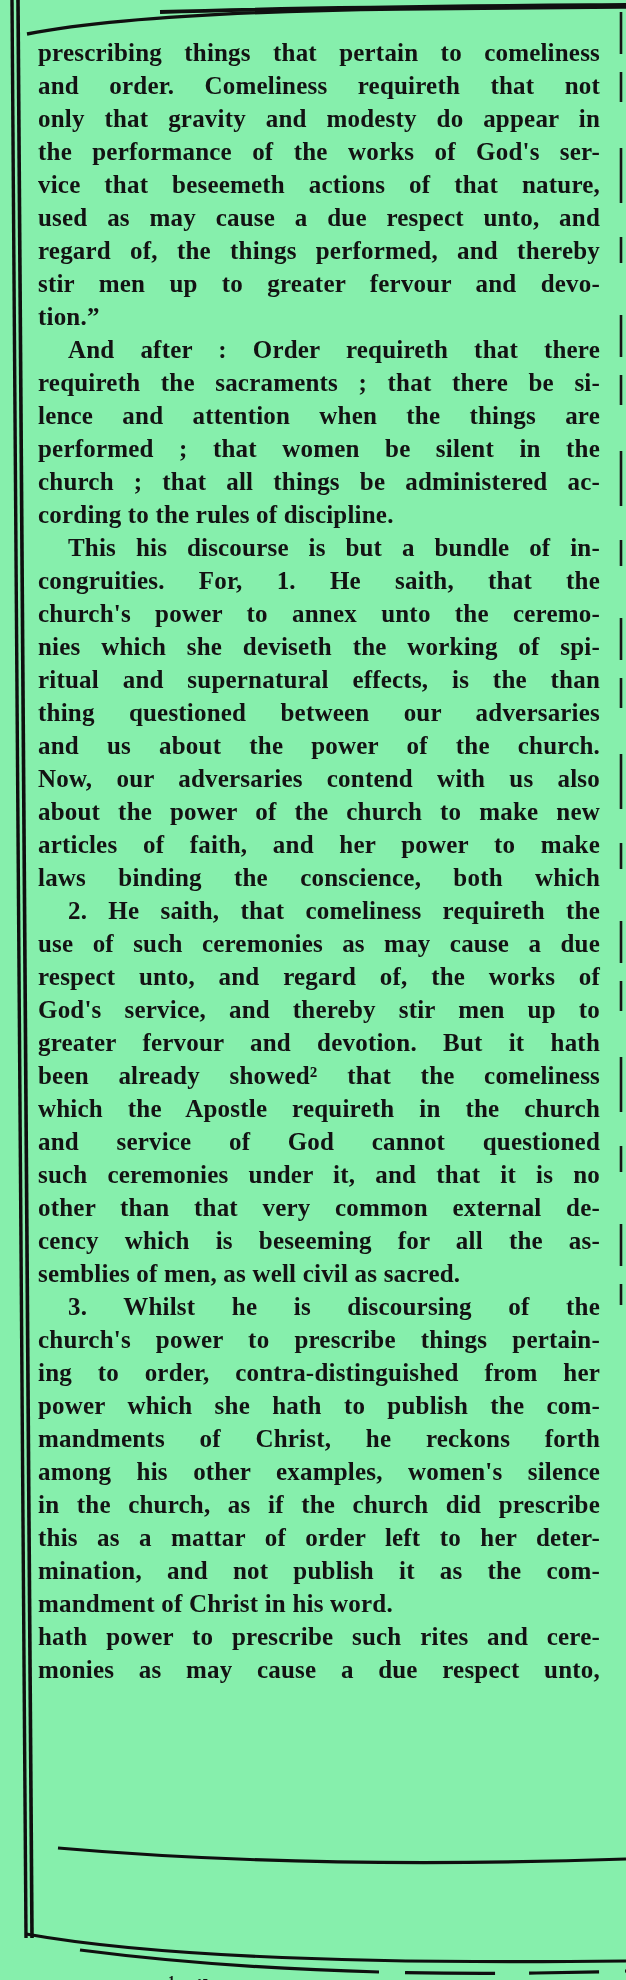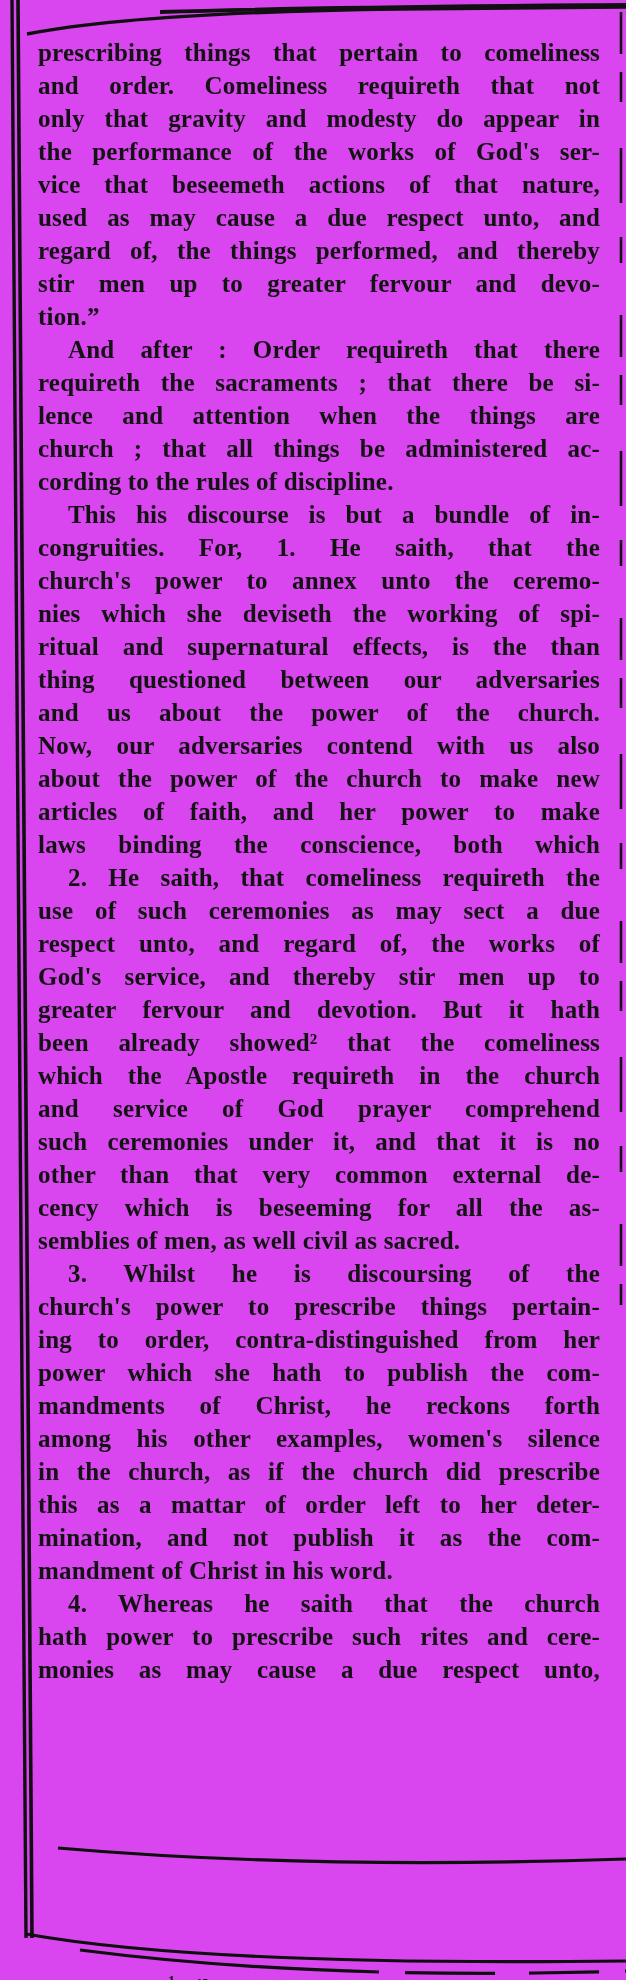--- a/index.html
+++ b/index.html
@@ -4,21 +4,21 @@
 <style>
   html, body {
     margin: 0;
     padding: 0;
     background: #ffffff;
   }
   .page {
     position: relative;
     width: 626px;
     height: 1980px;
-    background: #d946ef;
+    background: #86efac;
     overflow: hidden;
     font-family: "Liberation Serif", "DejaVu Serif", serif;
     color: #111111;
   }
   .border-svg {
     position: absolute;
     left: 0; top: 0;
     width: 626px; height: 1980px;
     pointer-events: none;
   }
@@ -95,56 +95,56 @@
       <div class="line">only that gravity and modesty do appear in</div>
       <div class="line">the performance of the works of God's ser-</div>
       <div class="line">vice that beseemeth actions of that nature,</div>
       <div class="line">used as may cause a due respect unto, and</div>
       <div class="line">regard of, the things performed, and thereby</div>
       <div class="line">stir men up to greater fervour and devo-</div>
       <div class="line last">tion.”</div>
       <div class="line indent">And after :  Order requireth that there</div>
       <div class="line">requireth the sacraments ; that there be si-</div>
       <div class="line">lence and attention when the things are</div>
+      <div class="line">performed ; that women be silent in the</div>
       <div class="line">church ; that all things be administered ac-</div>
       <div class="line last">cording to the rules of discipline.</div>
       <div class="line indent">This his discourse is but a bundle of in-</div>
       <div class="line">congruities.  For, 1. He saith, that the</div>
       <div class="line">church's power to annex unto the ceremo-</div>
       <div class="line">nies which she deviseth the working of spi-</div>
       <div class="line">ritual and supernatural effects, is the than</div>
       <div class="line">thing questioned between our adversaries</div>
       <div class="line">and us about the power of the church.</div>
       <div class="line">Now, our adversaries contend with us also</div>
       <div class="line">about the power of the church to make new</div>
       <div class="line">articles of faith, and her power to make</div>
       <div class="line">laws binding the conscience, both which</div>
       <div class="line indent">2. He saith, that comeliness requireth the</div>
-      <div class="line">use of such ceremonies as may sect a due</div>
+      <div class="line">use of such ceremonies as may cause a due</div>
       <div class="line">respect unto, and regard of, the works of</div>
       <div class="line">God's service, and thereby stir men up to</div>
       <div class="line">greater fervour and devotion.  But it hath</div>
       <div class="line">been already showed² that the comeliness</div>
       <div class="line">which the Apostle requireth in the church</div>
-      <div class="line">and service of God prayer comprehend</div>
+      <div class="line">and service of God cannot questioned</div>
       <div class="line">such ceremonies under it, and that it is no</div>
       <div class="line">other than that very common external de-</div>
       <div class="line">cency which is beseeming for all the as-</div>
       <div class="line last">semblies of men, as well civil as sacred.</div>
       <div class="line indent">3. Whilst he is discoursing of the</div>
       <div class="line">church's power to prescribe things pertain-</div>
       <div class="line">ing to order, contra-distinguished from her</div>
       <div class="line">power which she hath to publish the com-</div>
       <div class="line">mandments of Christ, he reckons forth</div>
       <div class="line">among his other examples, women's silence</div>
       <div class="line">in the church, as if the church did prescribe</div>
       <div class="line">this as a mattar of order left to her deter-</div>
       <div class="line">mination, and not publish it as the com-</div>
       <div class="line last">mandment of Christ in his word.</div>
-      <div class="line indent">4. Whereas he saith that the church</div>
       <div class="line">hath power to prescribe such rites and cere-</div>
       <div class="line">monies as may cause a due respect unto,</div>
     </div>
 
   <div class="footnotes">
       <div class="footnote-line"><sup>1</sup><span>Lib. 4, cap. 6, 34.</span></div>
       <div class="footnote-line"><sup>2</sup><span>Supra, cap. 6, sect. 3.</span></div>
     </div>
 
 </div>

